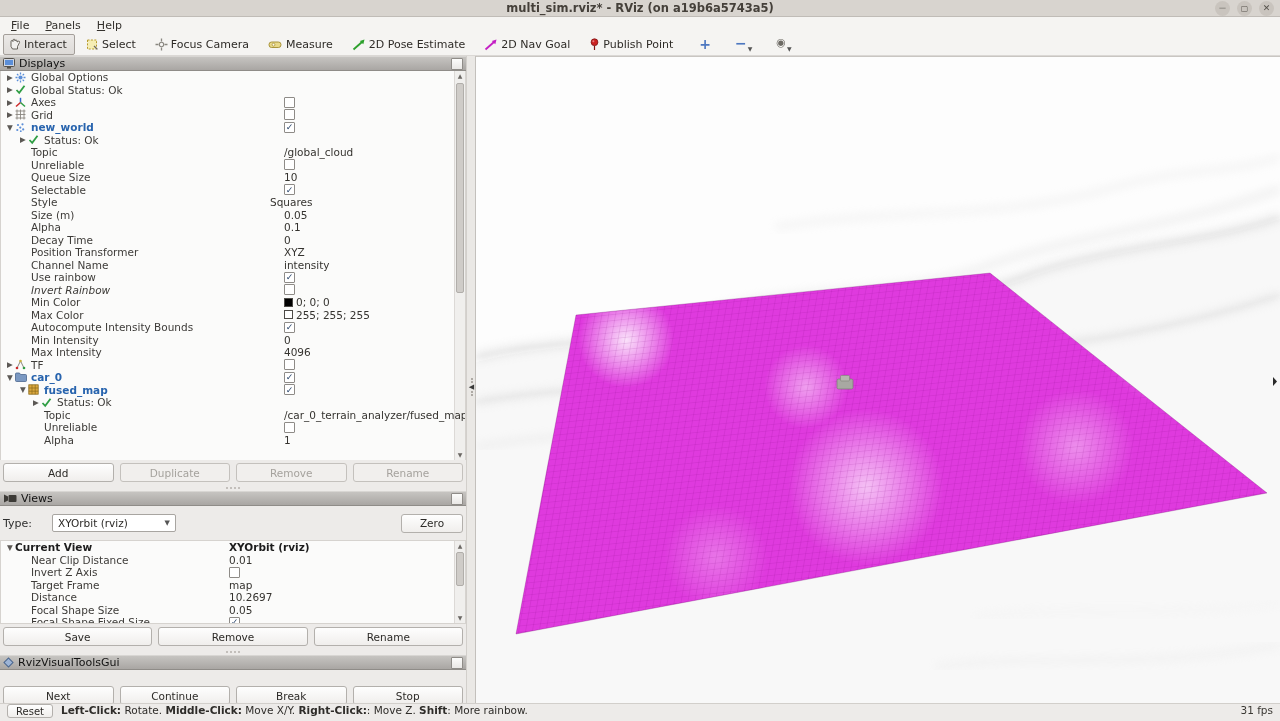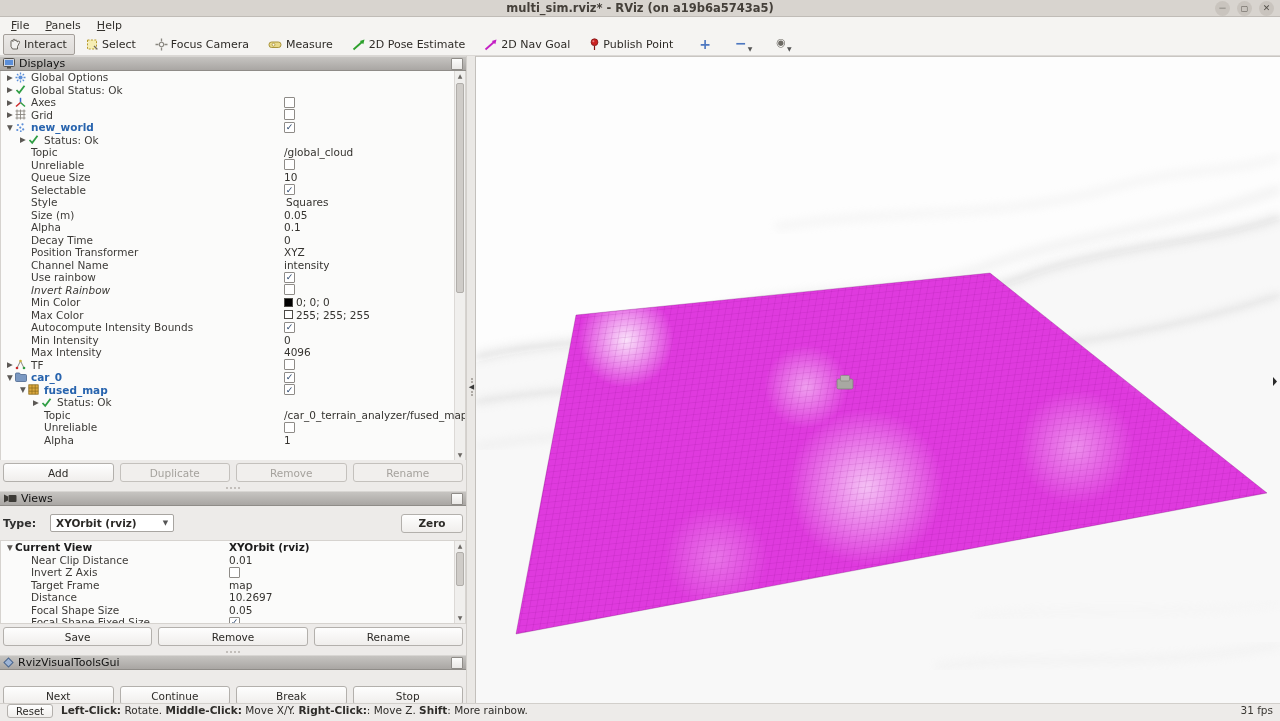--- a/index.html
+++ b/index.html
@@ -74,21 +74,21 @@
   
   .btn-row { display:flex; gap:6px; padding:3px 3px; flex:0 0 auto; }
   .btn { flex:1; height:19px; background:linear-gradient(#fefefe,#f0eeec); border:1px solid #b3b0ac;
          border-radius:3px; display:flex; align-items:center; justify-content:center; font-size:10.5px; color:#2c2a27; }
   .btn.disabled { color:#a5a29d; background:#f1efed; border-color:#c4c1bd; }
   .hsplit { height:6px; flex:0 0 auto; position:relative; }
   .hsplit .dots { position:absolute; left:50%; top:2px; transform:translateX(-50%); display:flex; gap:2px; }
   .hsplit .dots i { width:2px; height:2px; background:#b5b1ab; border-radius:50%; }
 
   
-  .type-row { height:24px; display:flex; align-items:center; gap:14px; padding:17px 3px; flex:0 0 auto;font-weight:bold; }
+  .type-row { height:24px; display:flex; align-items:center; gap:20px; padding:17px 3px; flex:0 0 auto; }
   .combo { width:124px; height:18px; background:#fff; border:1px solid #a8a5a1; border-radius:2px;
            display:flex; align-items:center; padding:0 5px; font-size:10.5px; color:#2c2a27; }
   .combo .caret { margin-left:auto; font-size:7px; color:#555; }
   .btn-zero { margin-left:auto; width:62px; flex:0 0 auto; }
 
   
   .rvtg-body { padding-top:13px; }
 
   
   .viewport { flex:1 1 auto; position:relative; background:#fdfdfd; border-top:1px solid #c9c6c2; overflow:hidden; }
@@ -316,21 +316,21 @@
             </span>
           </div>
           <div class="trow" style="padding-left: 30px;">
             <span class="tlabel">Selectable</span>
             <span class="vcell" style="left: 283px;">
               <span class="cb checked">✓</span>
             </span>
           </div>
           <div class="trow" style="padding-left: 30px;">
             <span class="tlabel">Style</span>
-            <span class="vcell" style="left: 285px;">
+            <span class="vcell" style="left: 269px;">
               <span class="tvalue">Squares</span>
             </span>
           </div>
           <div class="trow" style="padding-left: 30px;">
             <span class="tlabel">Size (m)</span>
             <span class="vcell" style="left: 283px;">
               <span class="tvalue">0.05</span>
             </span>
           </div>
           <div class="trow" style="padding-left: 30px;">

